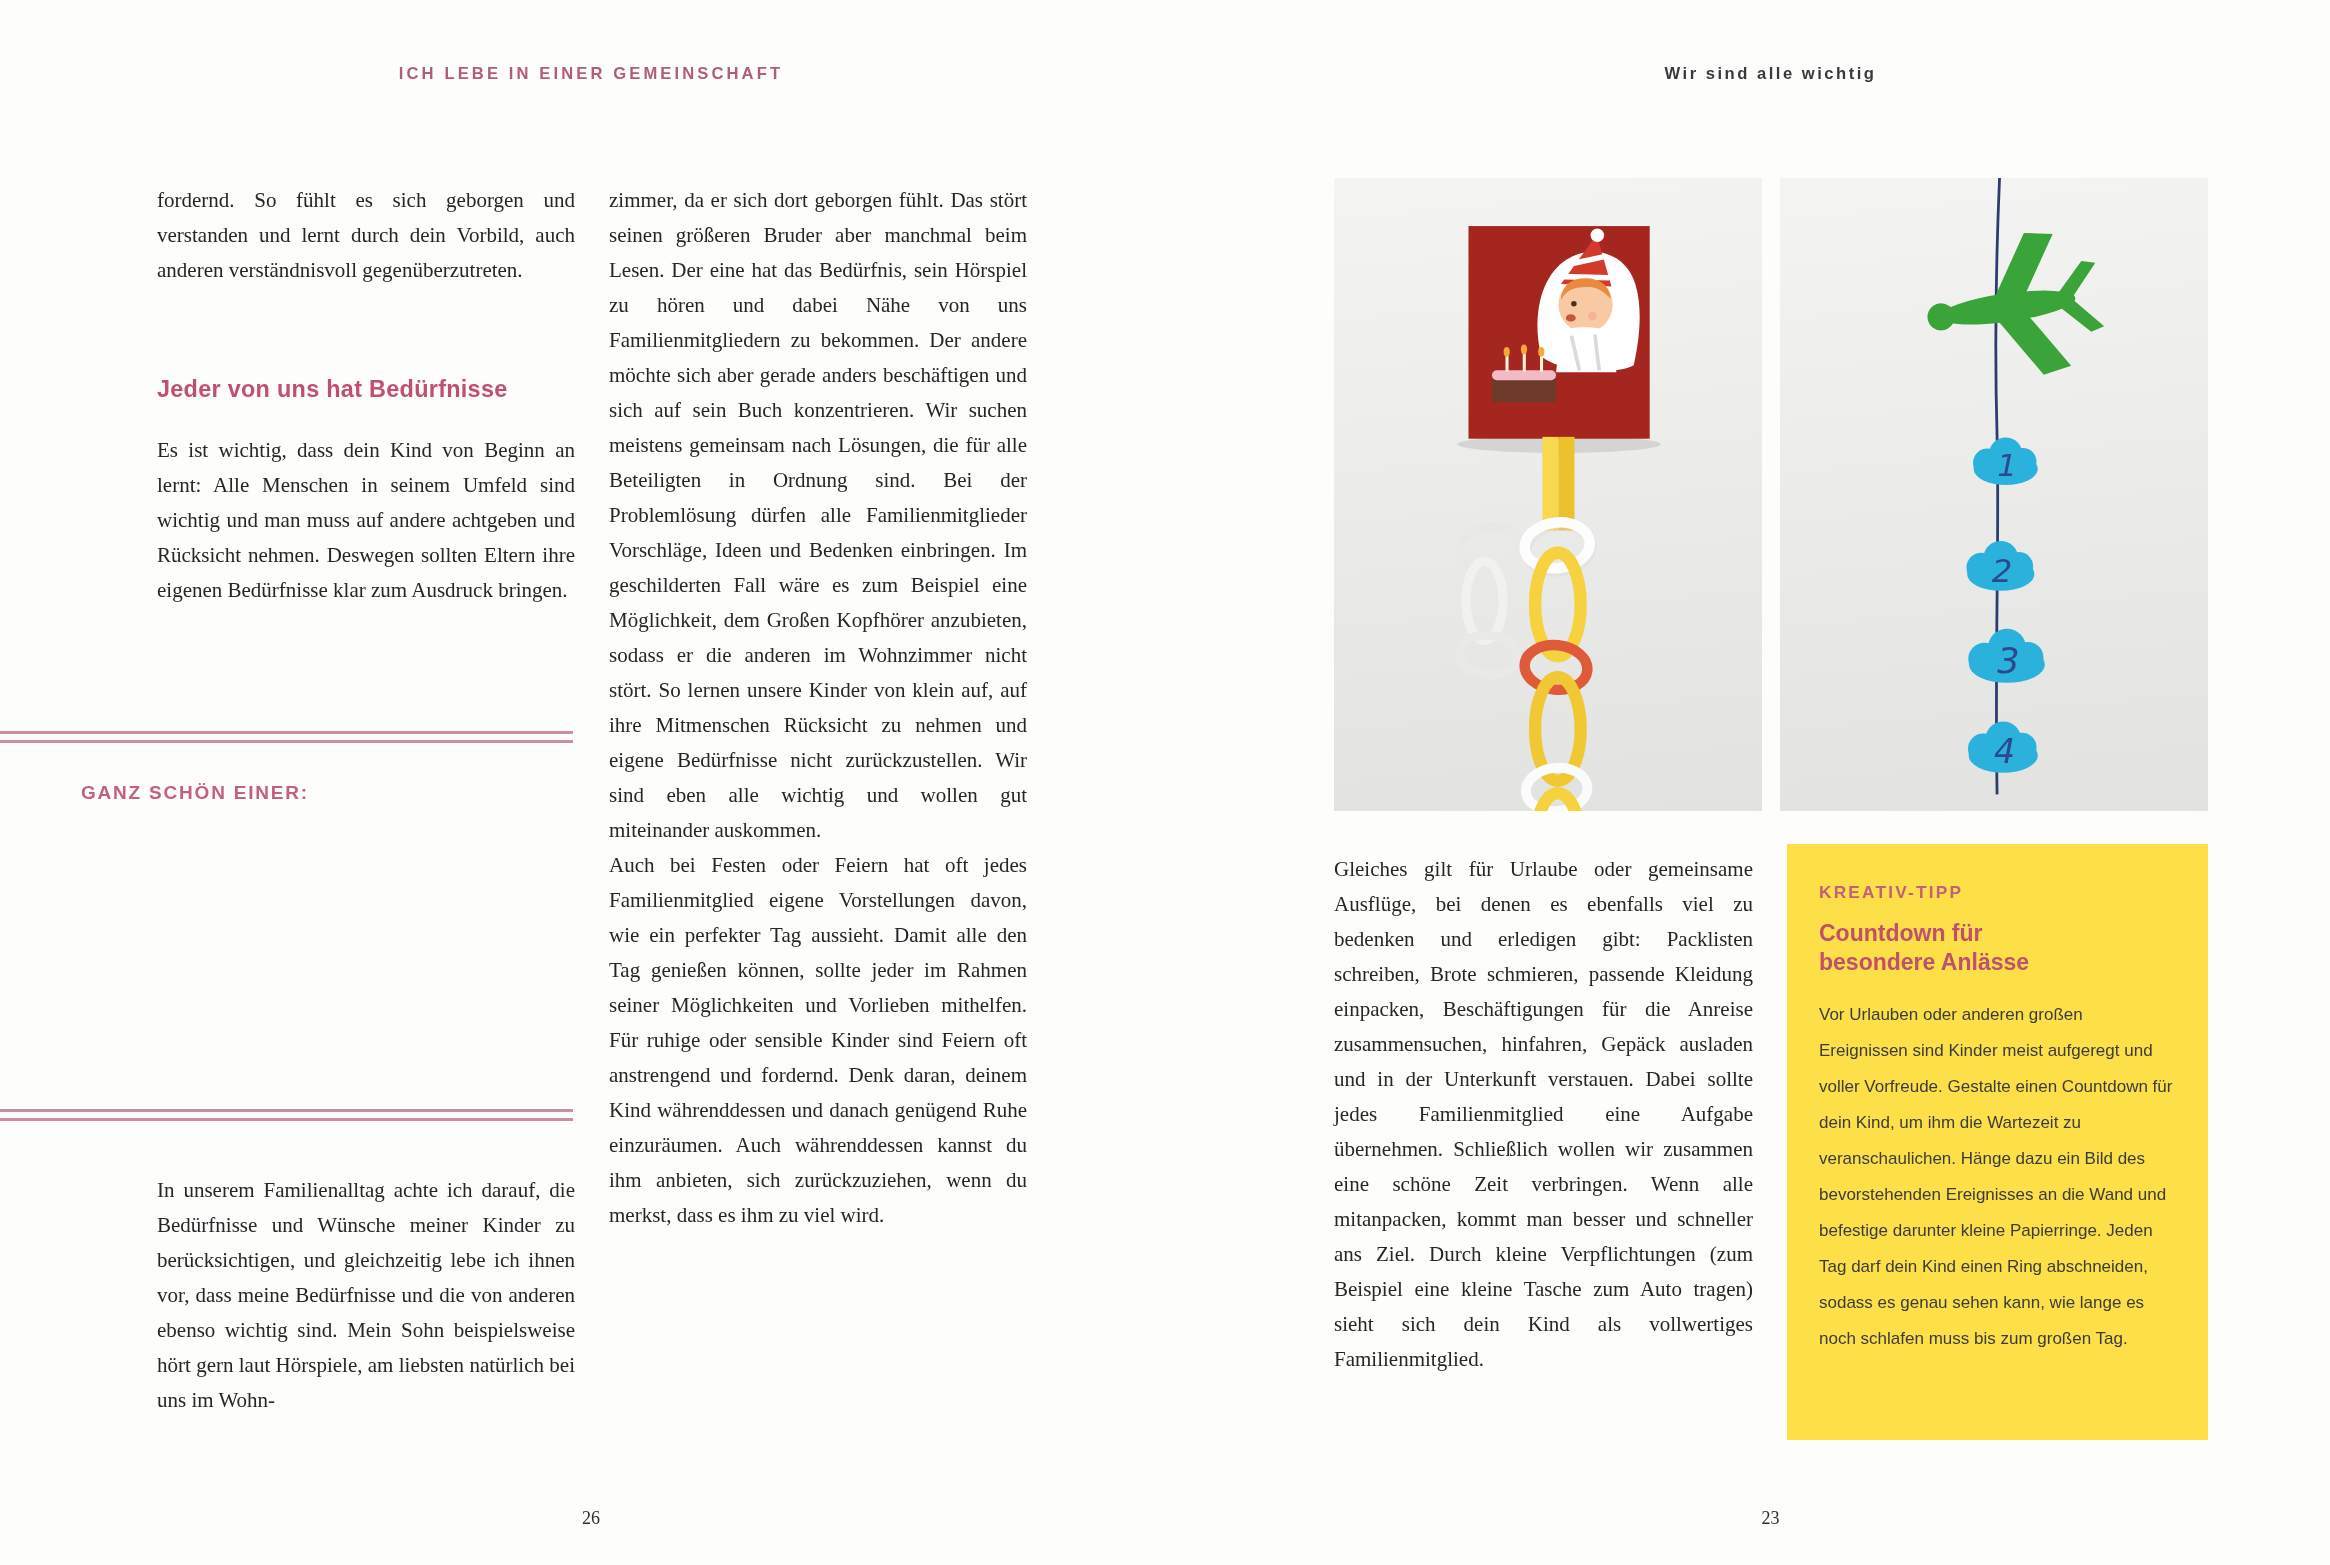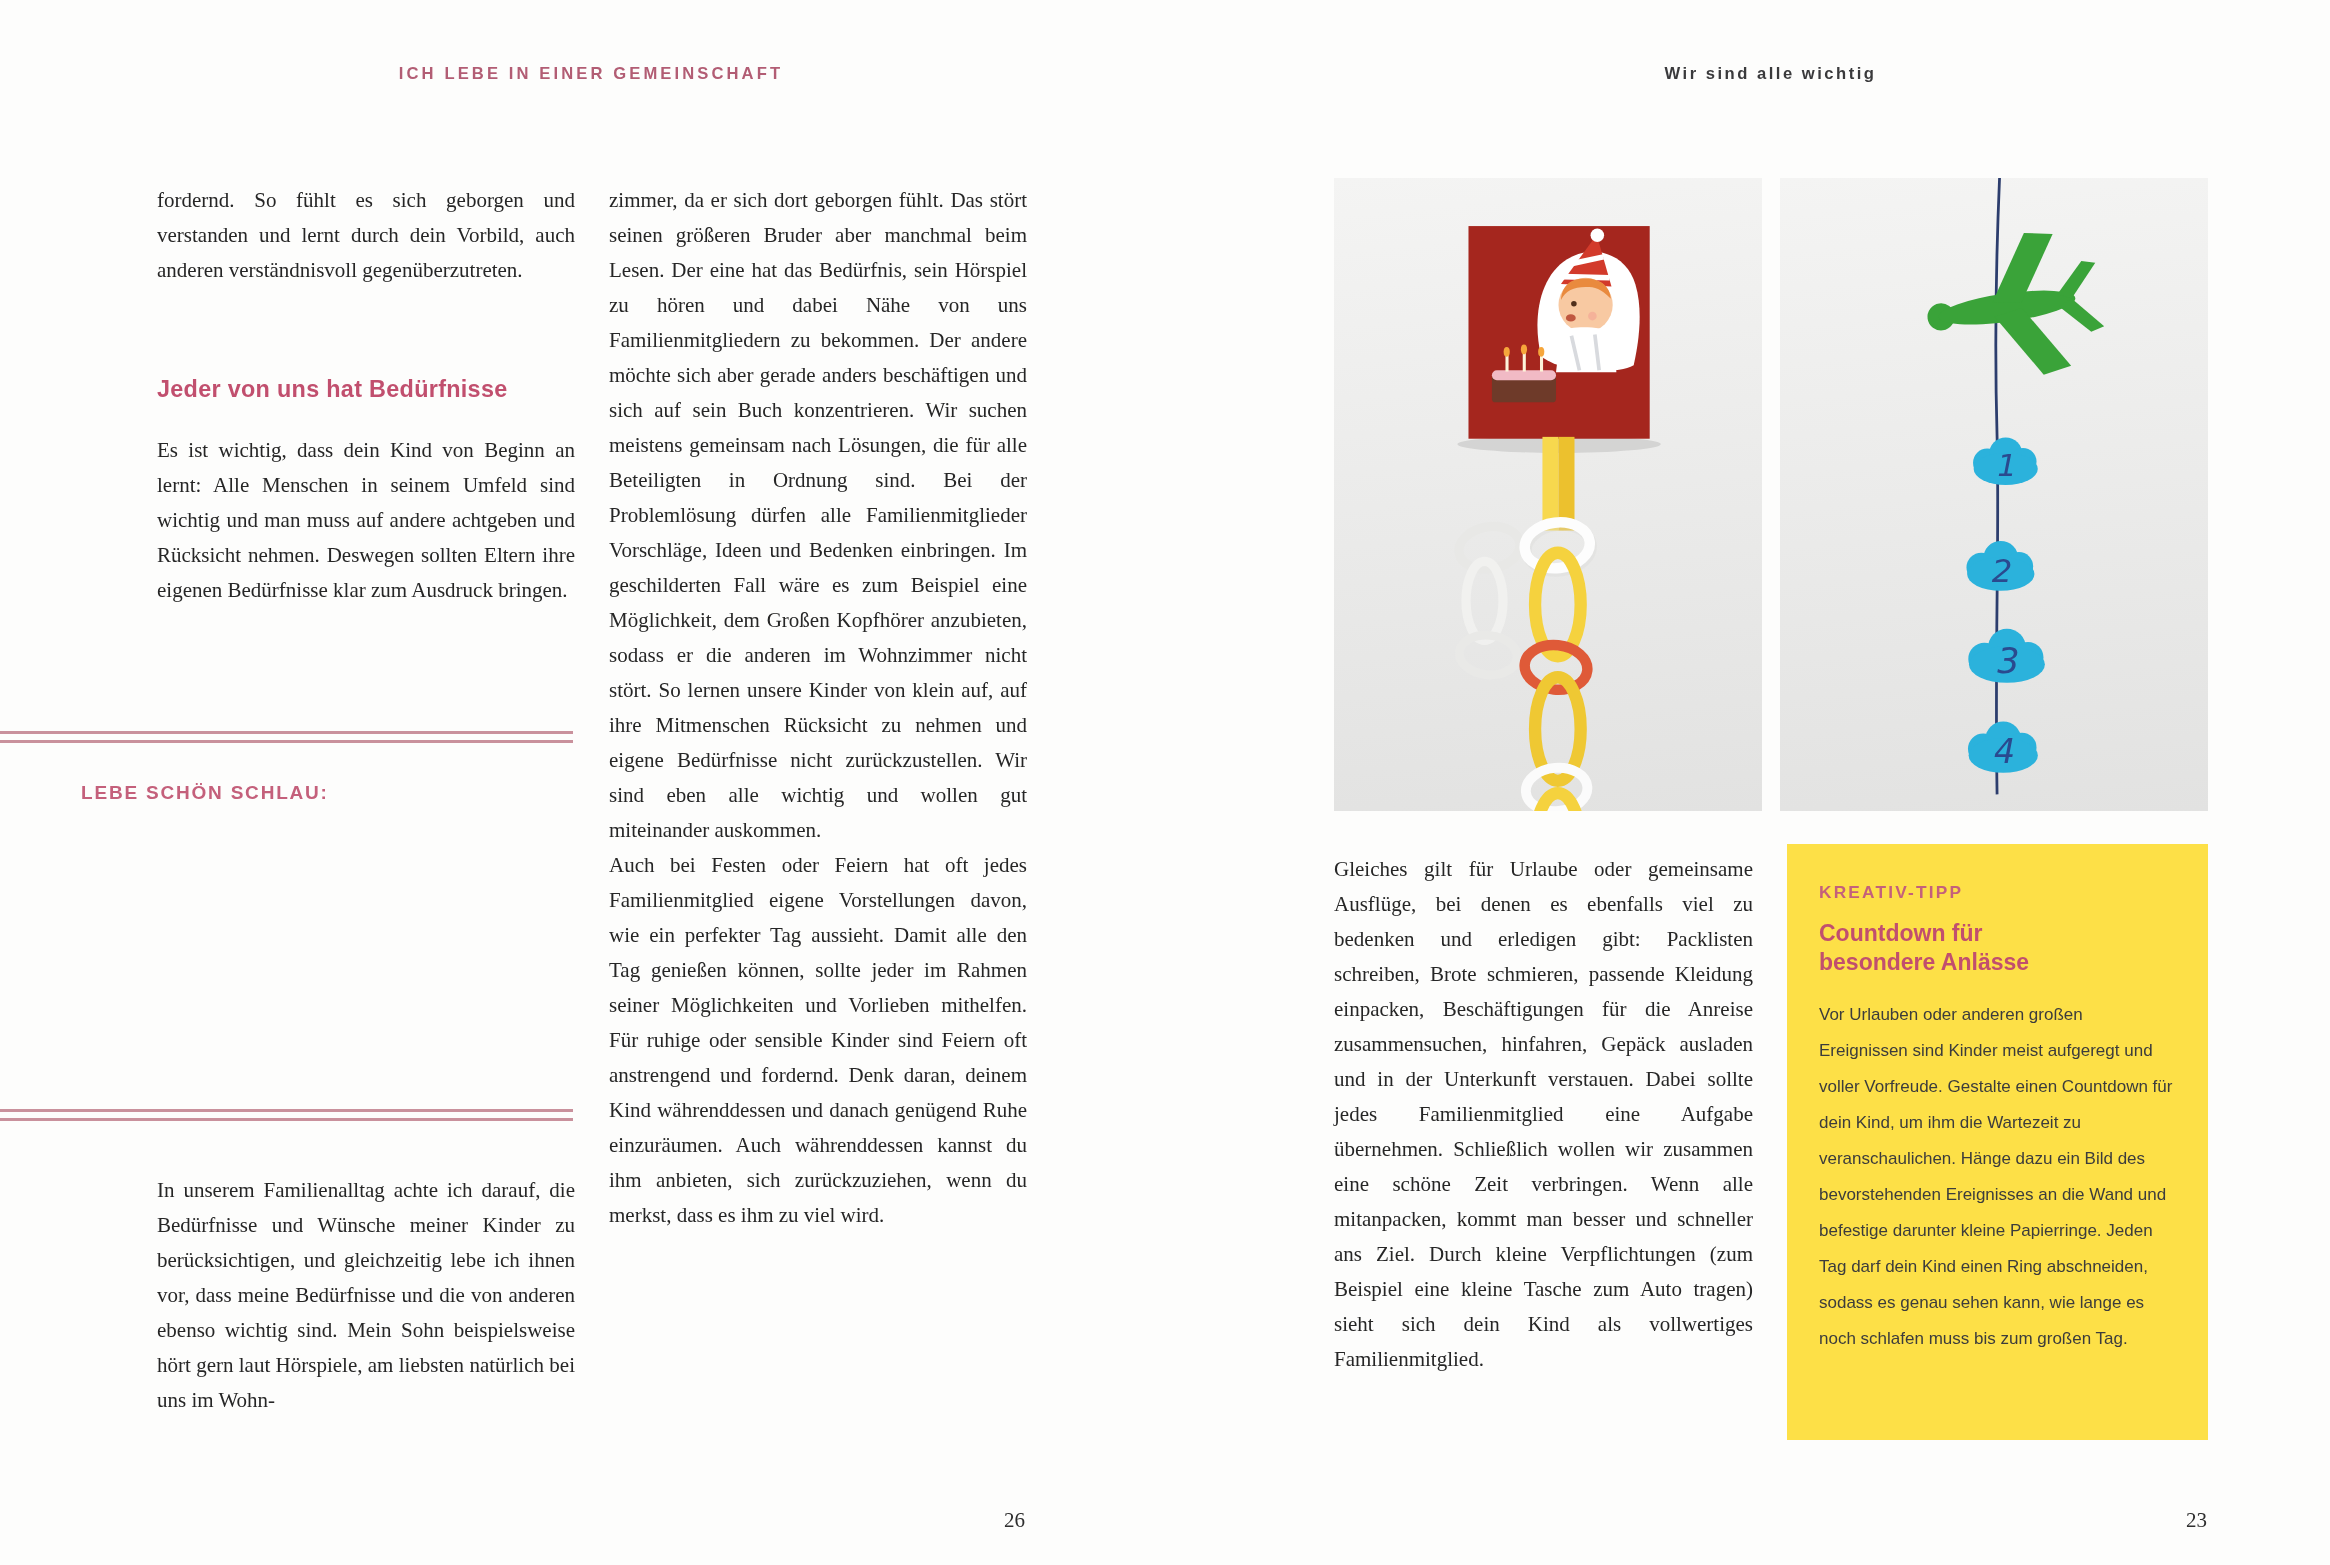--- a/index.html
+++ b/index.html
@@ -119,43 +119,43 @@
     font-family: "Liberation Sans", sans-serif;
     font-size: 17px;
     line-height: 36px;
     color: #3c3c3c;
   }
 
   .pagenum {
     position: absolute;
     top: 1508px;
     font-family: "Liberation Serif", serif;
-    font-size: 21px;
+    font-size: 18px;
     color: #2e2e2e;
-    text-align: right;
+    text-align: center;
   }
   .pagenum.left  { left: 157px;  width: 868px; }
   .pagenum.right { left: 1334px; width: 873px; }
 </style>
 </head>
 <body>
 
 <div id="canvas">
 
   <div class="running-head left">ICH LEBE IN EINER GEMEINSCHAFT</div>
   <div class="running-head right">Wir sind alle wichtig</div>
 
   <p class="serif" style="left:157px; top:183px; width:418px;">fordernd. So fühlt es sich geborgen und verstanden und lernt durch dein Vorbild, auch anderen verständnisvoll gegenüberzutreten.</p>
 
   <h2 class="section-heading" style="left:157px; top:375px;">Jeder von uns hat Bedürfnisse</h2>
 
   <p class="serif" style="left:157px; top:433px; width:418px;">Es ist wichtig, dass dein Kind von Beginn an lernt: Alle Menschen in seinem Umfeld sind wichtig und man muss auf andere achtgeben und Rücksicht nehmen. Deswegen sollten Eltern ihre eigenen Bedürfnisse klar zum Ausdruck bringen.</p>
 
   <div class="double-rule" style="top:731px;"></div>
-  <h3 class="schlau-title" style="left:81px; top:782px;">LEBE SCHÖN SCHLAU:</h3>
+  <h3 class="schlau-title" style="left:81px; top:782px;">GANZ SCHÖN EINER:</h3>
   <div class="double-rule" style="top:1109px;"></div>
 
   <p class="serif" style="left:157px; top:1173px; width:418px;">In unserem Familienalltag achte ich darauf, die Bedürfnisse und Wünsche meiner Kinder zu berücksichtigen, und gleichzeitig lebe ich ihnen vor, dass meine Bedürfnisse und die von anderen ebenso wichtig sind. Mein Sohn beispielsweise hört gern laut Hörspiele, am liebsten natürlich bei uns im Wohn-</p>
 
   <div class="serif" style="left:609px; top:183px; width:418px;">
     <p>zimmer, da er sich dort geborgen fühlt. Das stört seinen größeren Bruder aber manchmal beim Lesen. Der eine hat das Bedürfnis, sein Hörspiel zu hören und dabei Nähe von uns Familienmitgliedern zu bekommen. Der andere möchte sich aber gerade anders beschäftigen und sich auf sein Buch konzentrieren. Wir suchen meistens gemeinsam nach Lösungen, die für alle Beteiligten in Ordnung sind. Bei der Problemlösung dürfen alle Familienmitglieder Vorschläge, Ideen und Bedenken einbringen. Im geschilderten Fall wäre es zum Beispiel eine Möglichkeit, dem Großen Kopfhörer anzubieten, sodass er die anderen im Wohnzimmer nicht stört. So lernen unsere Kinder von klein auf, auf ihre Mitmenschen Rücksicht zu nehmen und eigene Bedürfnisse nicht zurückzustellen. Wir sind eben alle wichtig und wollen gut miteinander auskommen.</p>
     <p>Auch bei Festen oder Feiern hat oft jedes Familienmitglied eigene Vorstellungen davon, wie ein perfekter Tag aussieht. Damit alle den Tag genießen können, sollte jeder im Rahmen seiner Möglichkeiten und Vorlieben mithelfen. Für ruhige oder sensible Kinder sind Feiern oft anstrengend und fordernd. Denk daran, deinem Kind währenddessen und danach genügend Ruhe einzuräumen. Auch währenddessen kannst du ihm anbieten, sich zurückzuziehen, wenn du merkst, dass es ihm zu viel wird.</p>
   </div>
 
   <div class="pagenum left">26</div>

